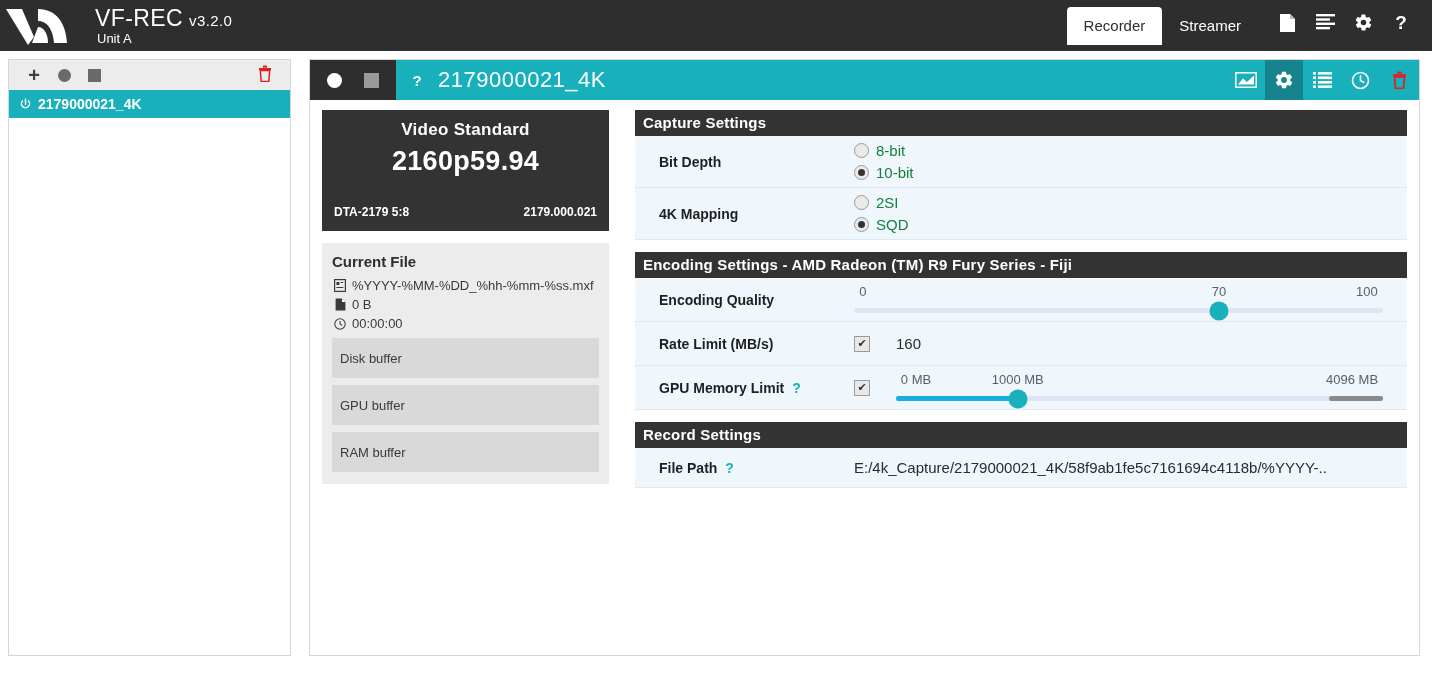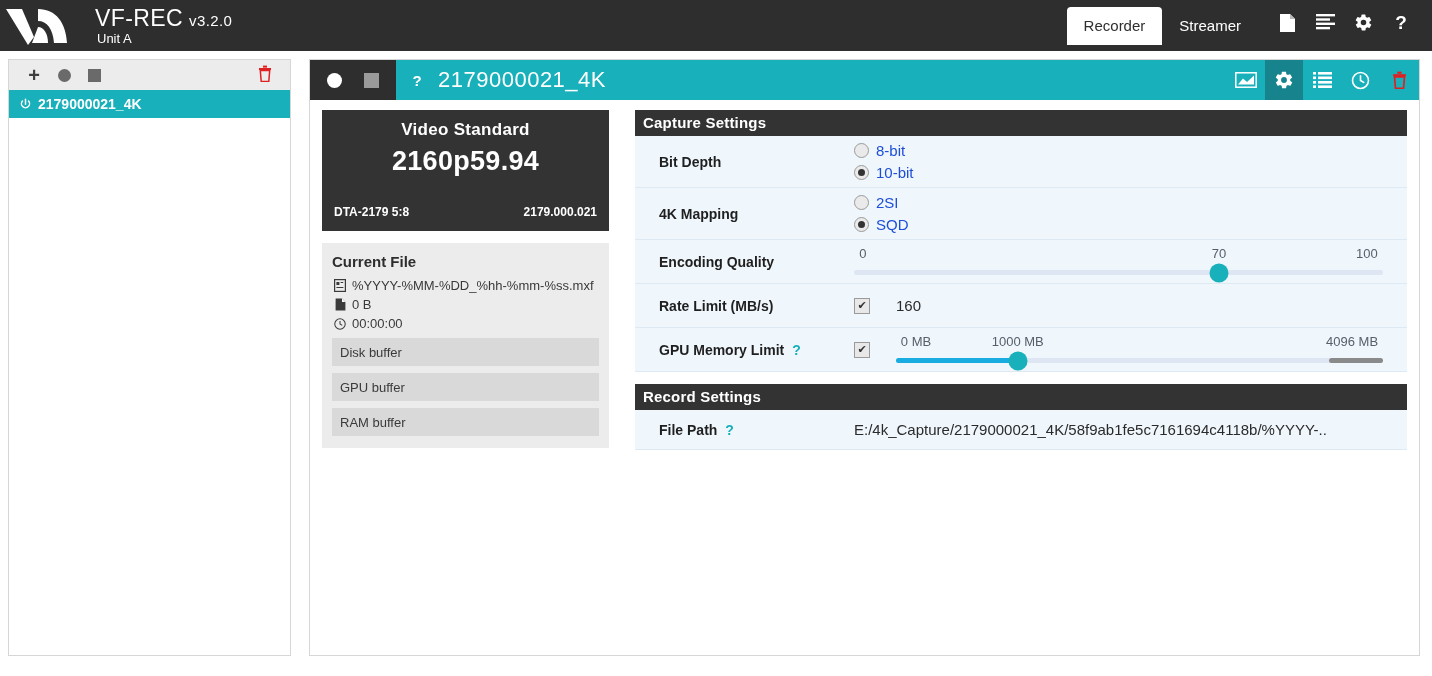--- a/index.html
+++ b/index.html
@@ -223,21 +223,21 @@
     box-sizing: border-box;
   }
   .curfile-title { font-size: 15px; font-weight: bold; color: #2e2e2e; margin-bottom: 8px; }
   .cf-row {
     display: flex; align-items: center;
     font-size: 13px; color: #3a3a3a; margin-bottom: 4px;
   }
   .cf-ico { width: 16px; display: flex; align-items: center; justify-content: center; margin-right: 4px; }
   .buffer {
     background: #d9d9d9;
-    height: 28px;
+    height: 40px;
     display: flex;
     align-items: center;
     padding-left: 8px;
     font-size: 13px;
     color: #3a3a3a;
     margin-top: 7px;
   }
 
   
   .rightcol { flex: 1; min-width: 0; }
@@ -263,21 +263,21 @@
     width: 195px;
     flex: none;
     font-size: 14px;
     font-weight: bold;
     color: #1f1f1f;
     display: flex;
     align-items: center;
   }
   .qmark { color: #18b0ba; font-weight: bold; margin-left: 8px; cursor: pointer; }
   .radio-group { display: flex; flex-direction: column; gap: 5px; padding: 6px 0; }
-  .radio-row { display: flex; align-items: center; font-size: 15px; color: #1d4ed8; cursor: pointer; }
+  .radio-row { display: flex; align-items: center; font-size: 15px; color: #15803d; cursor: pointer; }
   .radio {
     width: 13px; height: 13px; border-radius: 50%;
     border: 1px solid #9a9a9a; background: #eaeaea;
     margin-right: 7px; position: relative; flex: none;
   }
   .radio.on::after {
     content: "";
     position: absolute; left: 3px; top: 3px;
     width: 7px; height: 7px; border-radius: 50%; background: #333333;
   }
@@ -544,20 +544,21 @@
               <span class="radio"></span>
               <span>2SI</span>
             </label>
             <label class="radio-row">
               <span class="radio on"></span>
               <span>SQD</span>
             </label>
           </div>
         </div>
 
+        <div class="sect-header spaced">Encoding Settings - AMD Radeon (TM) R9 Fury Series - Fiji</div>
 
         <div class="row">
           <div class="row-label">Encoding Quality</div>
           <div class="slider-wrap">
             <div class="slider-scale">
               <span style="left:1%;transform:translateX(0);">0</span>
               <span style="left:69%;">70</span>
               <span style="left:99%;transform:translateX(-100%);">100</span>
             </div>
             <div class="slider-track">

